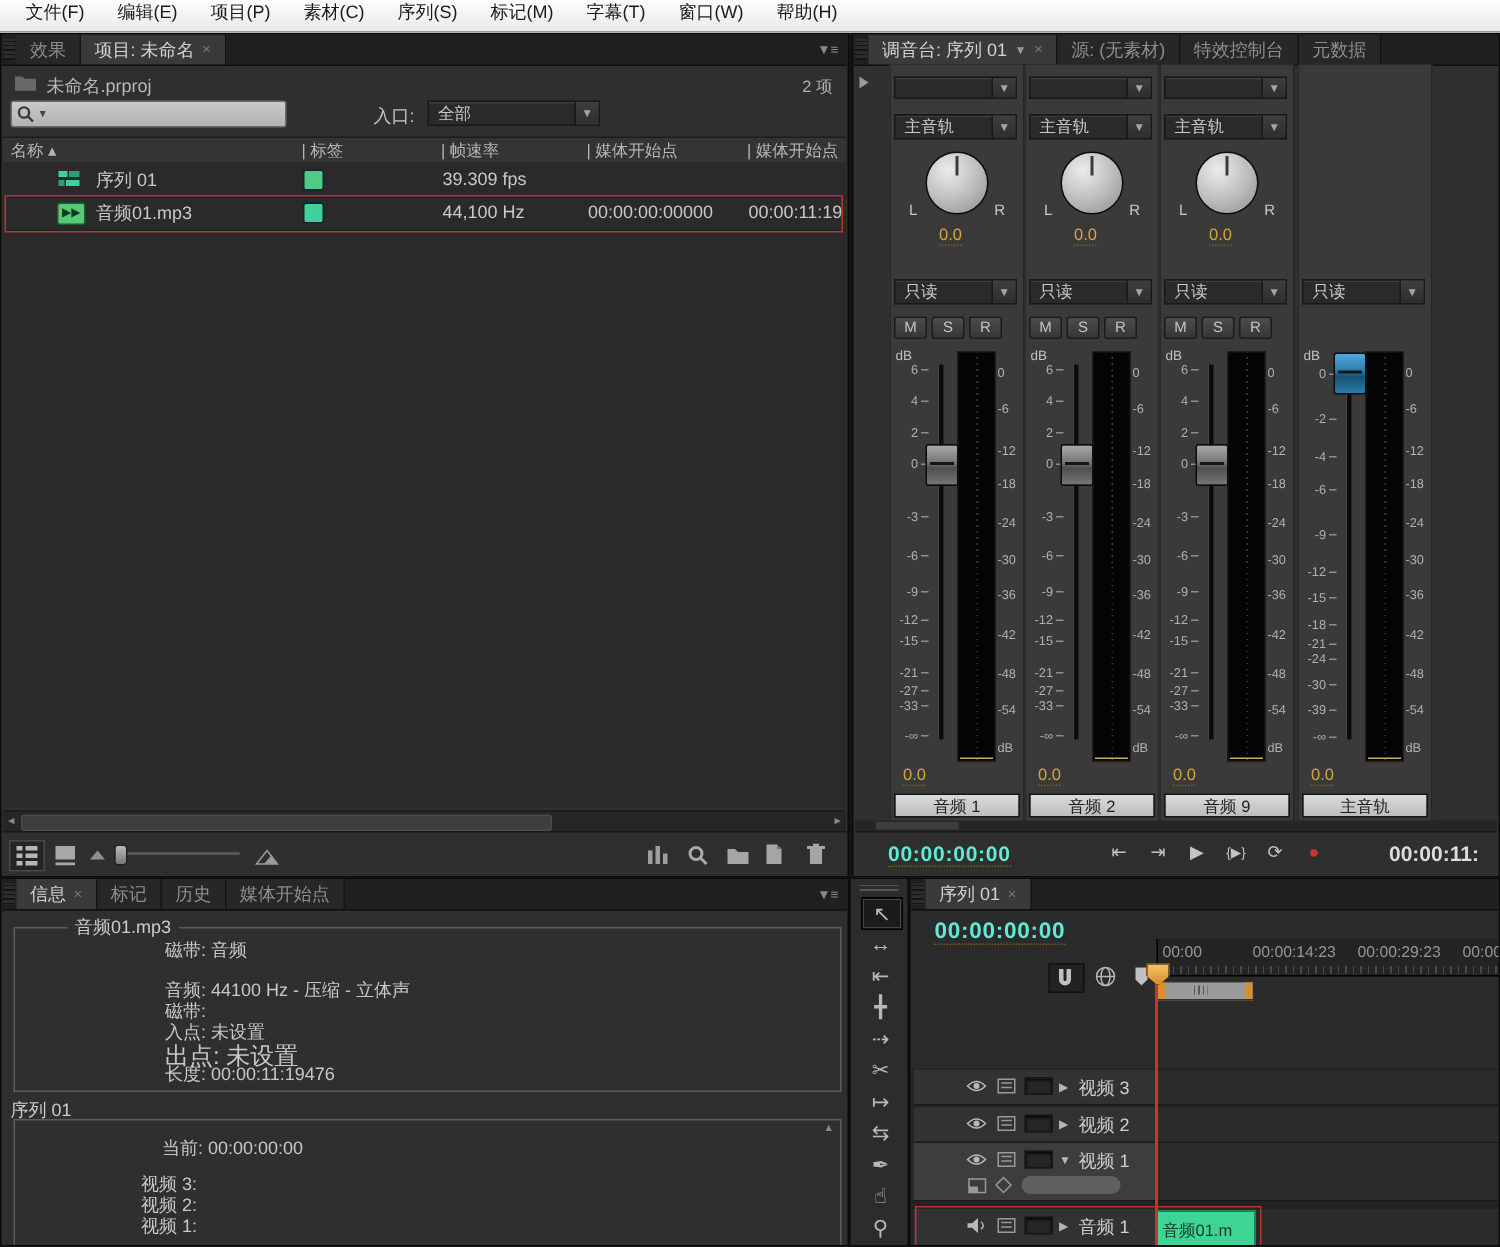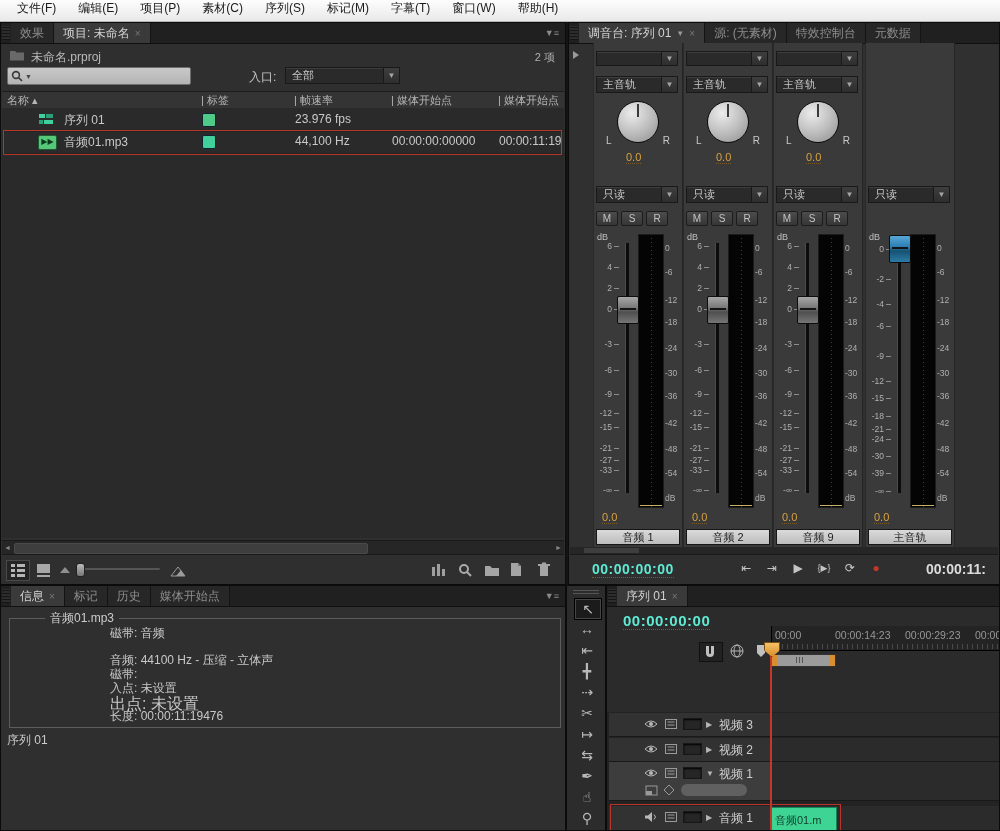--- a/index.html
+++ b/index.html
@@ -122,21 +122,21 @@
       <div style="position: absolute; left: 36px; top: 4px; width: 16px; height: 13px;">
         <svg width="16" height="13">
           <rect x="1" y="1" width="6" height="4" fill="#3fd0a0"></rect>
           <rect x="8" y="1" width="7" height="4" fill="#2a9f78"></rect>
           <rect x="1" y="7" width="4" height="4" fill="#2a9f78"></rect>
           <rect x="6" y="7" width="9" height="4" fill="#3fd0a0"></rect>
         </svg>
       </div>
       <div class="cell" style="left: 62px; top: 3px;">序列 01</div>
       <div class="chip" style="left: 200px; top: 4px; background: rgb(79, 203, 135);"></div>
-      <div class="cell" style="left: 293px; top: 3px;">23.976 fps</div>
+      <div class="cell" style="left: 293px; top: 3px;">39.309 fps</div>
       <div class="cell" style="left: 390px; top: 3px;"></div>
       <div class="cell" style="left: 497px; top: 3px;"></div>
     </div>
     <div style="position: absolute; left: 1px; right: 1px; top: 108px; height: 22px; border-bottom: 1px solid rgb(36, 36, 36);">
       <div style="position: absolute; left: 36px; top: 4px; width: 17px; height: 13px; background: rgb(87, 200, 120); border: 1px solid rgb(28, 92, 52); border-radius: 2px; color: rgb(12, 58, 30); font-size: 8px; line-height: 11px; text-align: center;">▶▶</div>
       <div class="cell" style="left: 62px; top: 3px;">音频01.mp3</div>
       <div class="chip" style="left: 200px; top: 4px; background: rgb(65, 207, 156);"></div>
       <div class="cell" style="left: 293px; top: 3px;">44,100 Hz</div>
       <div class="cell" style="left: 390px; top: 3px;">00:00:00:00000</div>
       <div class="cell" style="left: 497px; top: 3px;">00:00:11:19</div>
@@ -530,20 +530,27 @@
     <div style="position: absolute; left: 8px; top: 32px; width: 550px; height: 108px; border: 1px solid rgb(92, 92, 92);">
       <div style="position: absolute; left: 100px; top: 6px; font-size: 12px; color: rgb(200, 200, 200); white-space: nowrap;">磁带: 音频</div>
       <div style="position: absolute; left: 100px; top: 33px; font-size: 12px; color: rgb(200, 200, 200); white-space: nowrap;">音频: 44100 Hz - 压缩 - 立体声</div>
       <div style="position: absolute; left: 100px; top: 47px; font-size: 12px; color: rgb(200, 200, 200); white-space: nowrap;">磁带:</div>
       <div style="position: absolute; left: 100px; top: 61px; font-size: 12px; color: rgb(200, 200, 200); white-space: nowrap;">入点: 未设置</div>
       <div style="position: absolute; left: 100px; top: 75px; font-size: 16px; color: rgb(200, 200, 200); white-space: nowrap;">出点: 未设置</div>
       <div style="position: absolute; left: 100px; top: 89px; font-size: 12px; color: rgb(200, 200, 200); white-space: nowrap;">长度: 00:00:11:19476</div>
     </div>
     <div style="position: absolute; left: 44px; top: 24px; background: rgb(47, 47, 47); padding: 0px 5px; font-size: 12px; color: rgb(204, 204, 204);">音频01.mp3</div>
     <div style="position: absolute; left: 6px; top: 146px; font-size: 12px; color: rgb(204, 204, 204);">序列 01</div>
+    <div style="position: absolute; left: 8px; top: 160px; width: 550px; height: 84px; border: 1px solid rgb(92, 92, 92);">
+      <div style="position: absolute; left: 98px; top: 10px; font-size: 12px; color: rgb(200, 200, 200);">当前: 00:00:00:00</div>
+      <div style="position: absolute; left: 84px; top: 34px; font-size: 12px; color: rgb(200, 200, 200);">视频 3:</div>
+      <div style="position: absolute; left: 84px; top: 48px; font-size: 12px; color: rgb(200, 200, 200);">视频 2:</div>
+      <div style="position: absolute; left: 84px; top: 62px; font-size: 12px; color: rgb(200, 200, 200);">视频 1:</div>
+      <div style="position: absolute; right: 4px; top: 2px; font-size: 7px; color: rgb(138, 138, 138);">▲</div>
+    </div>
   </div>
 <div id="tools-panel" class="panel" style="left:566px;top:585px;width:40px;height:246px;background:#2c2c2c;">
     <div style="position: absolute; left: 6px; top: 3px; width: 26px; height: 5px; background: repeating-linear-gradient(0deg, rgb(85, 85, 85) 0px, rgb(85, 85, 85) 1px, transparent 1px, transparent 3px);"></div>
     <div class="tool-btn selected" style="top: 12px;">↖</div>
     <div class="tool-btn" style="top: 33px;">↔</div>
     <div class="tool-btn" style="top: 54px;">⇤</div>
     <div class="tool-btn" style="top: 75px;">╋</div>
     <div class="tool-btn" style="top: 96px;">⇢</div>
     <div class="tool-btn" style="top: 117px;">✂</div>
     <div class="tool-btn" style="top: 138px;">↦</div>

